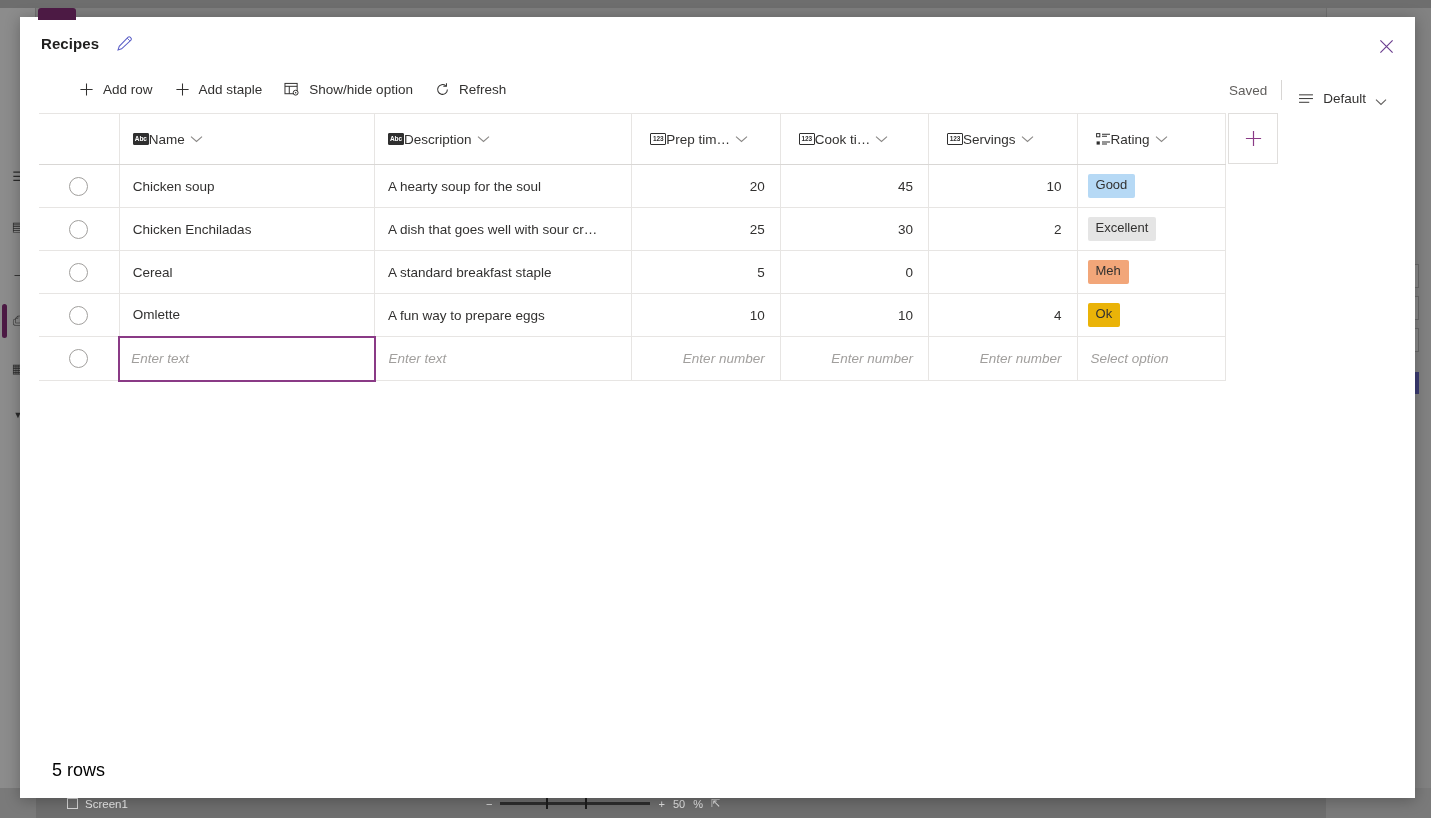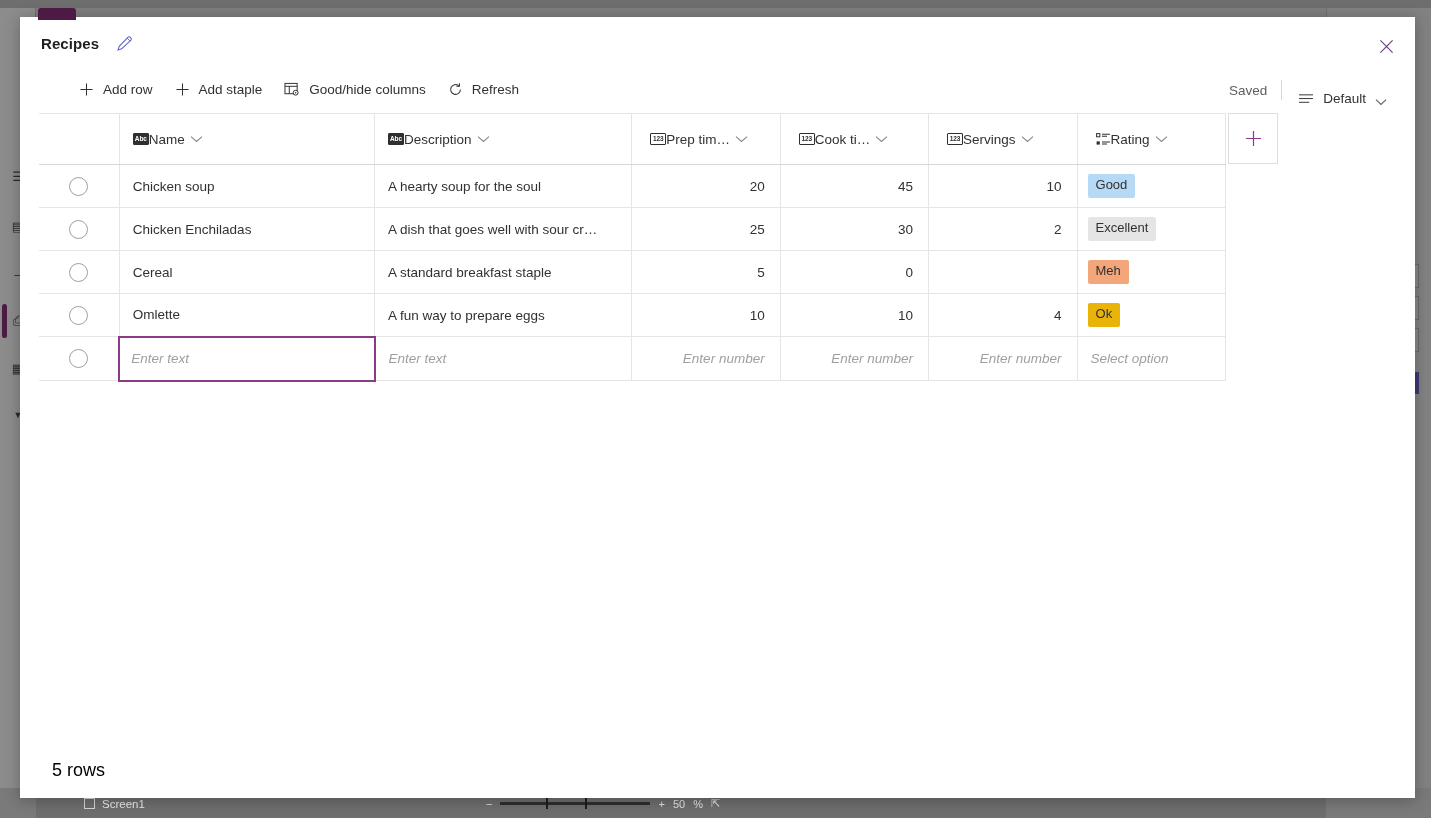--- a/index.html
+++ b/index.html
@@ -47,21 +47,21 @@
   }
   .bg-rp-accent {
     position: absolute; right: 12px; width: 20px; height: 22px;
     background: #3b3b72;
   }
   .bg-statusbar {
     position: absolute; left: 36px; bottom: 0; width: 1290px; height: 30px;
     background: #6e6e6e; border-top: 1px solid #5d5d5d;
     display: flex; align-items: center; color: #e9e9e9; font-size: 11.5px;
   }
-  .bg-status-left { display: flex; align-items: center; gap: 7px; margin-left: 24px; padding-left: 24px; }
+  .bg-status-left { display: flex; align-items: center; gap: 7px; margin-left: 7px; padding-left: 24px; }
   .bg-screen-box { width: 11px; height: 11px; border: 1px solid #d5d5d5; }
   .bg-status-zoom {
     position: absolute; left: 450px; display: flex; align-items: center; gap: 8px;
     color: #e2e2e2; font-size: 11px;
   }
   .bg-zoom-track {
     width: 150px; height: 3px; background: #2e2e2e; position: relative;
   }
   .bg-zoom-thumb {
     position: absolute; left: 46px; top: -4px; width: 2px; height: 11px; background: #1d1d1d;
@@ -342,21 +342,21 @@
 
     <button class="cmd-btn">
       <span>
         <svg width="16" height="15" viewBox="0 0 17 16">
           <rect x="1" y="1.5" width="13" height="11" fill="none" stroke="#323130" stroke-width="1.05"></rect>
           <path d="M1 4.6h13M5.6 4.6v8" stroke="#323130" stroke-width="1.05" fill="none"></path>
           <circle cx="12.4" cy="11.4" r="2.6" fill="#ffffff" stroke="#323130" stroke-width="1.05"></circle>
           <circle cx="12.4" cy="11.4" r="0.85" fill="#323130"></circle>
         </svg>
       </span>
-      <span>Good/hide columns</span>
+      <span>Show/hide option</span>
     </button>
 
     <button class="cmd-btn">
       <span>
         <svg width="15" height="15" viewBox="0 0 16 16">
           <path d="M13.2 8a5.2 5.2 0 1 1-1.75-3.9" fill="none" stroke="#323130" stroke-width="1.1"></path>
           <path d="M12.2 1.3v3.3H8.9" fill="none" stroke="#323130" stroke-width="1.1"></path>
         </svg>
       </span>
       <span>Refresh</span>

